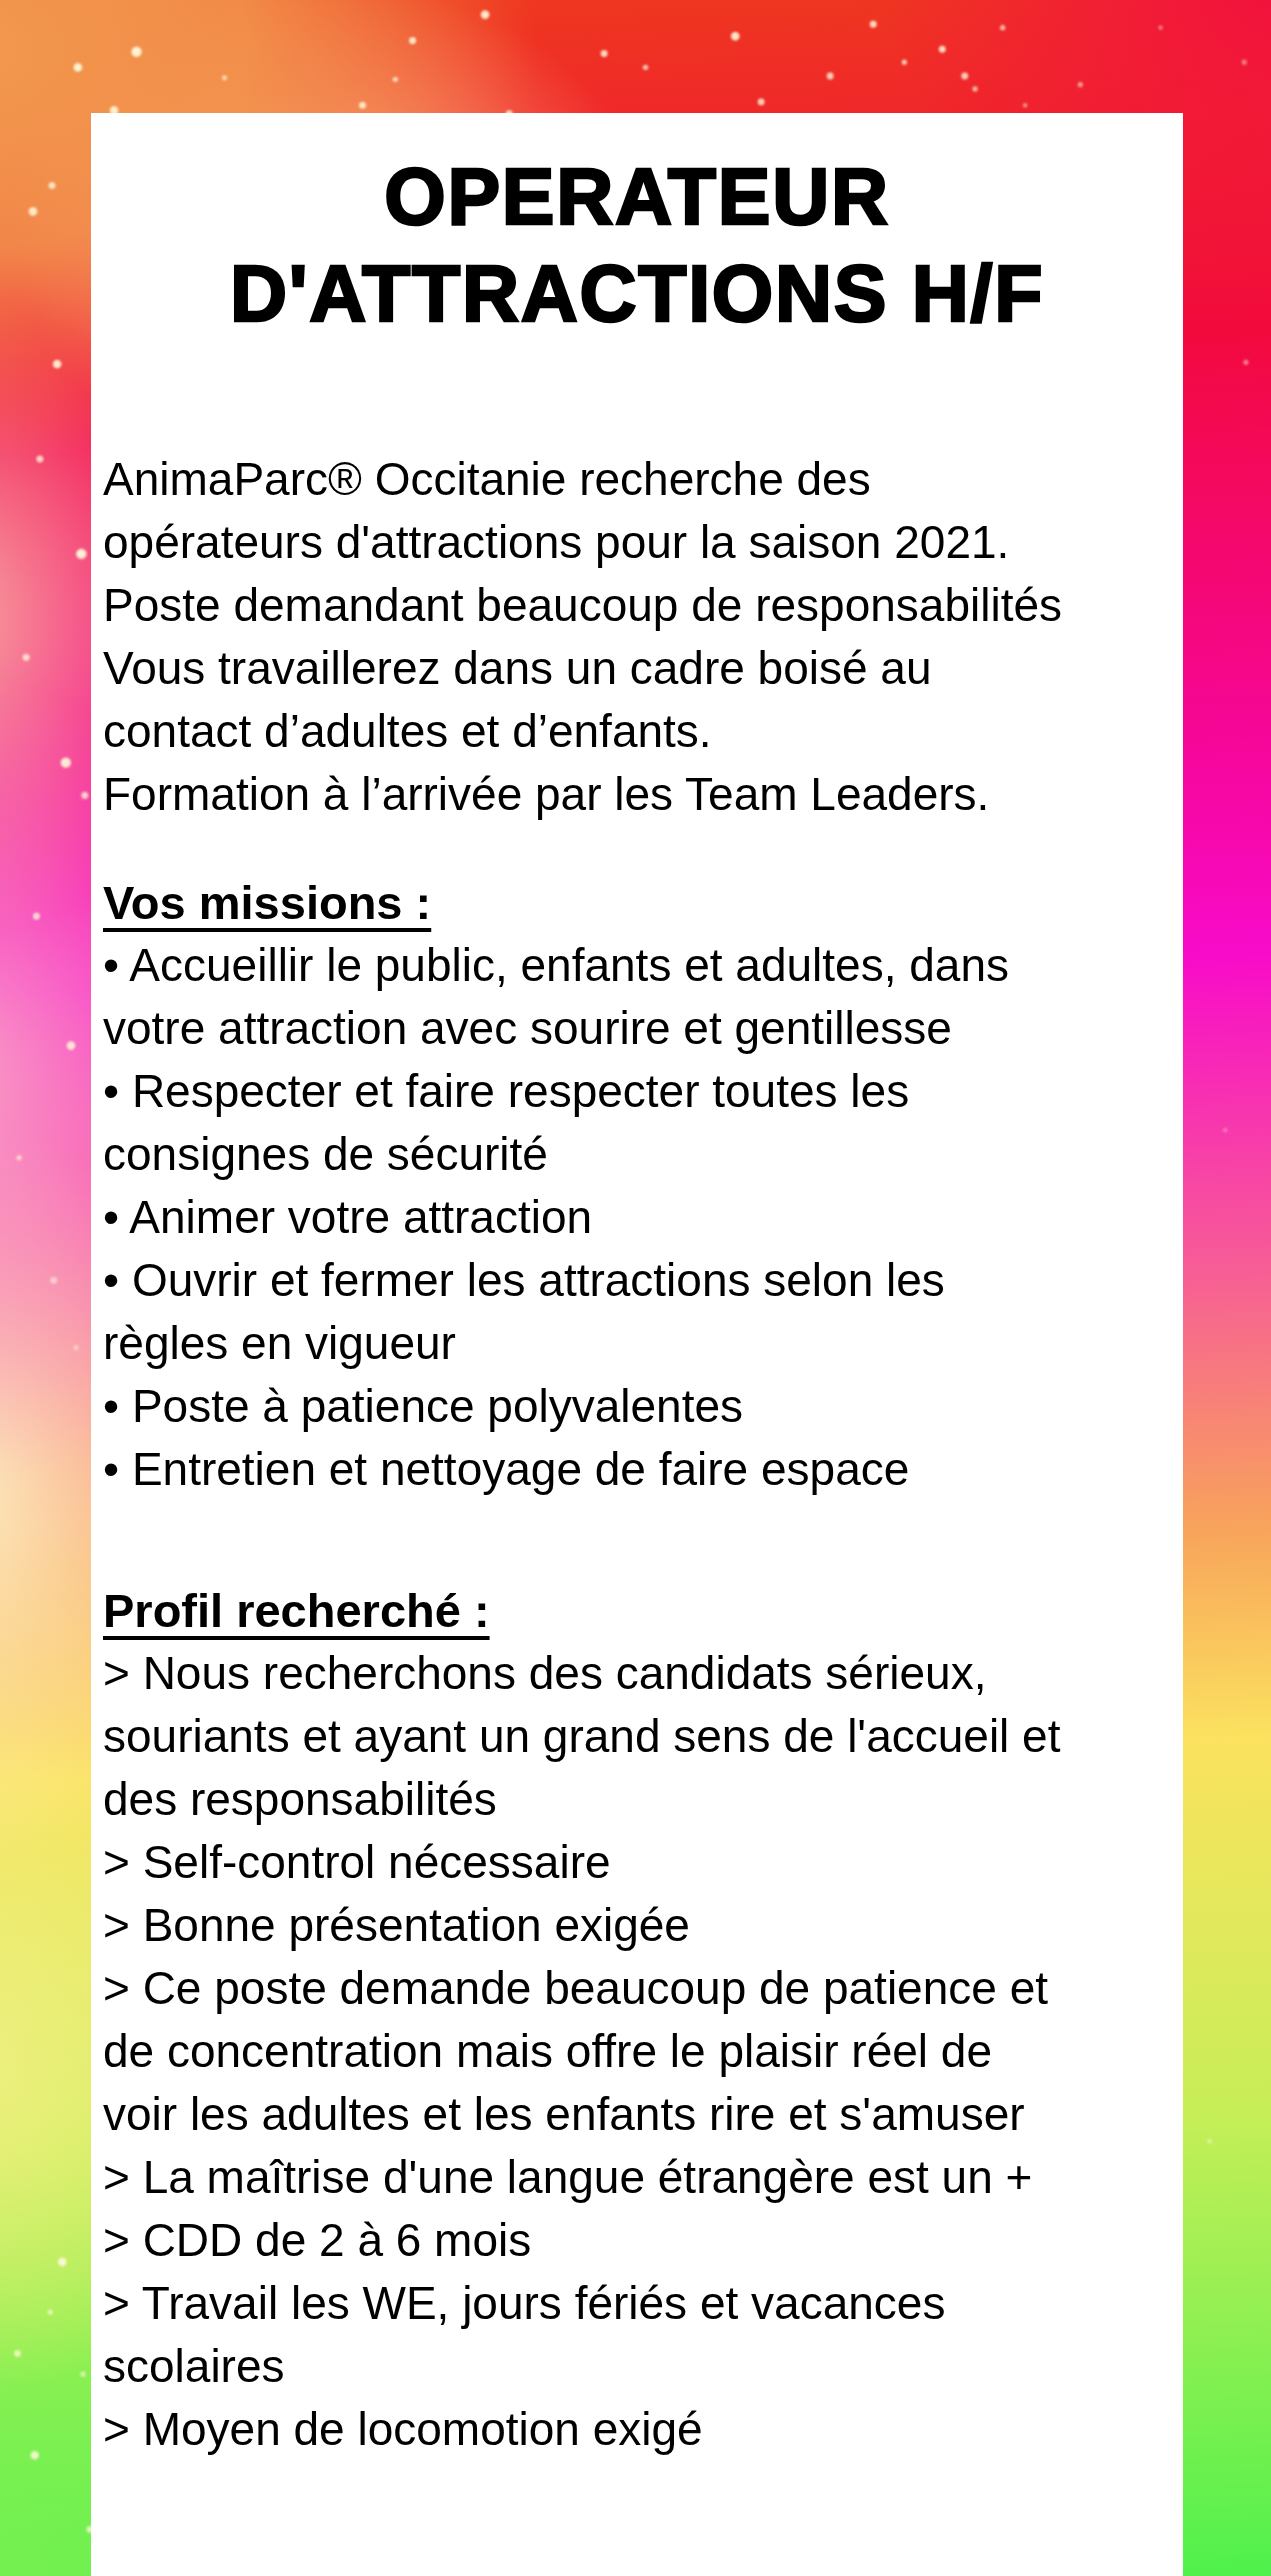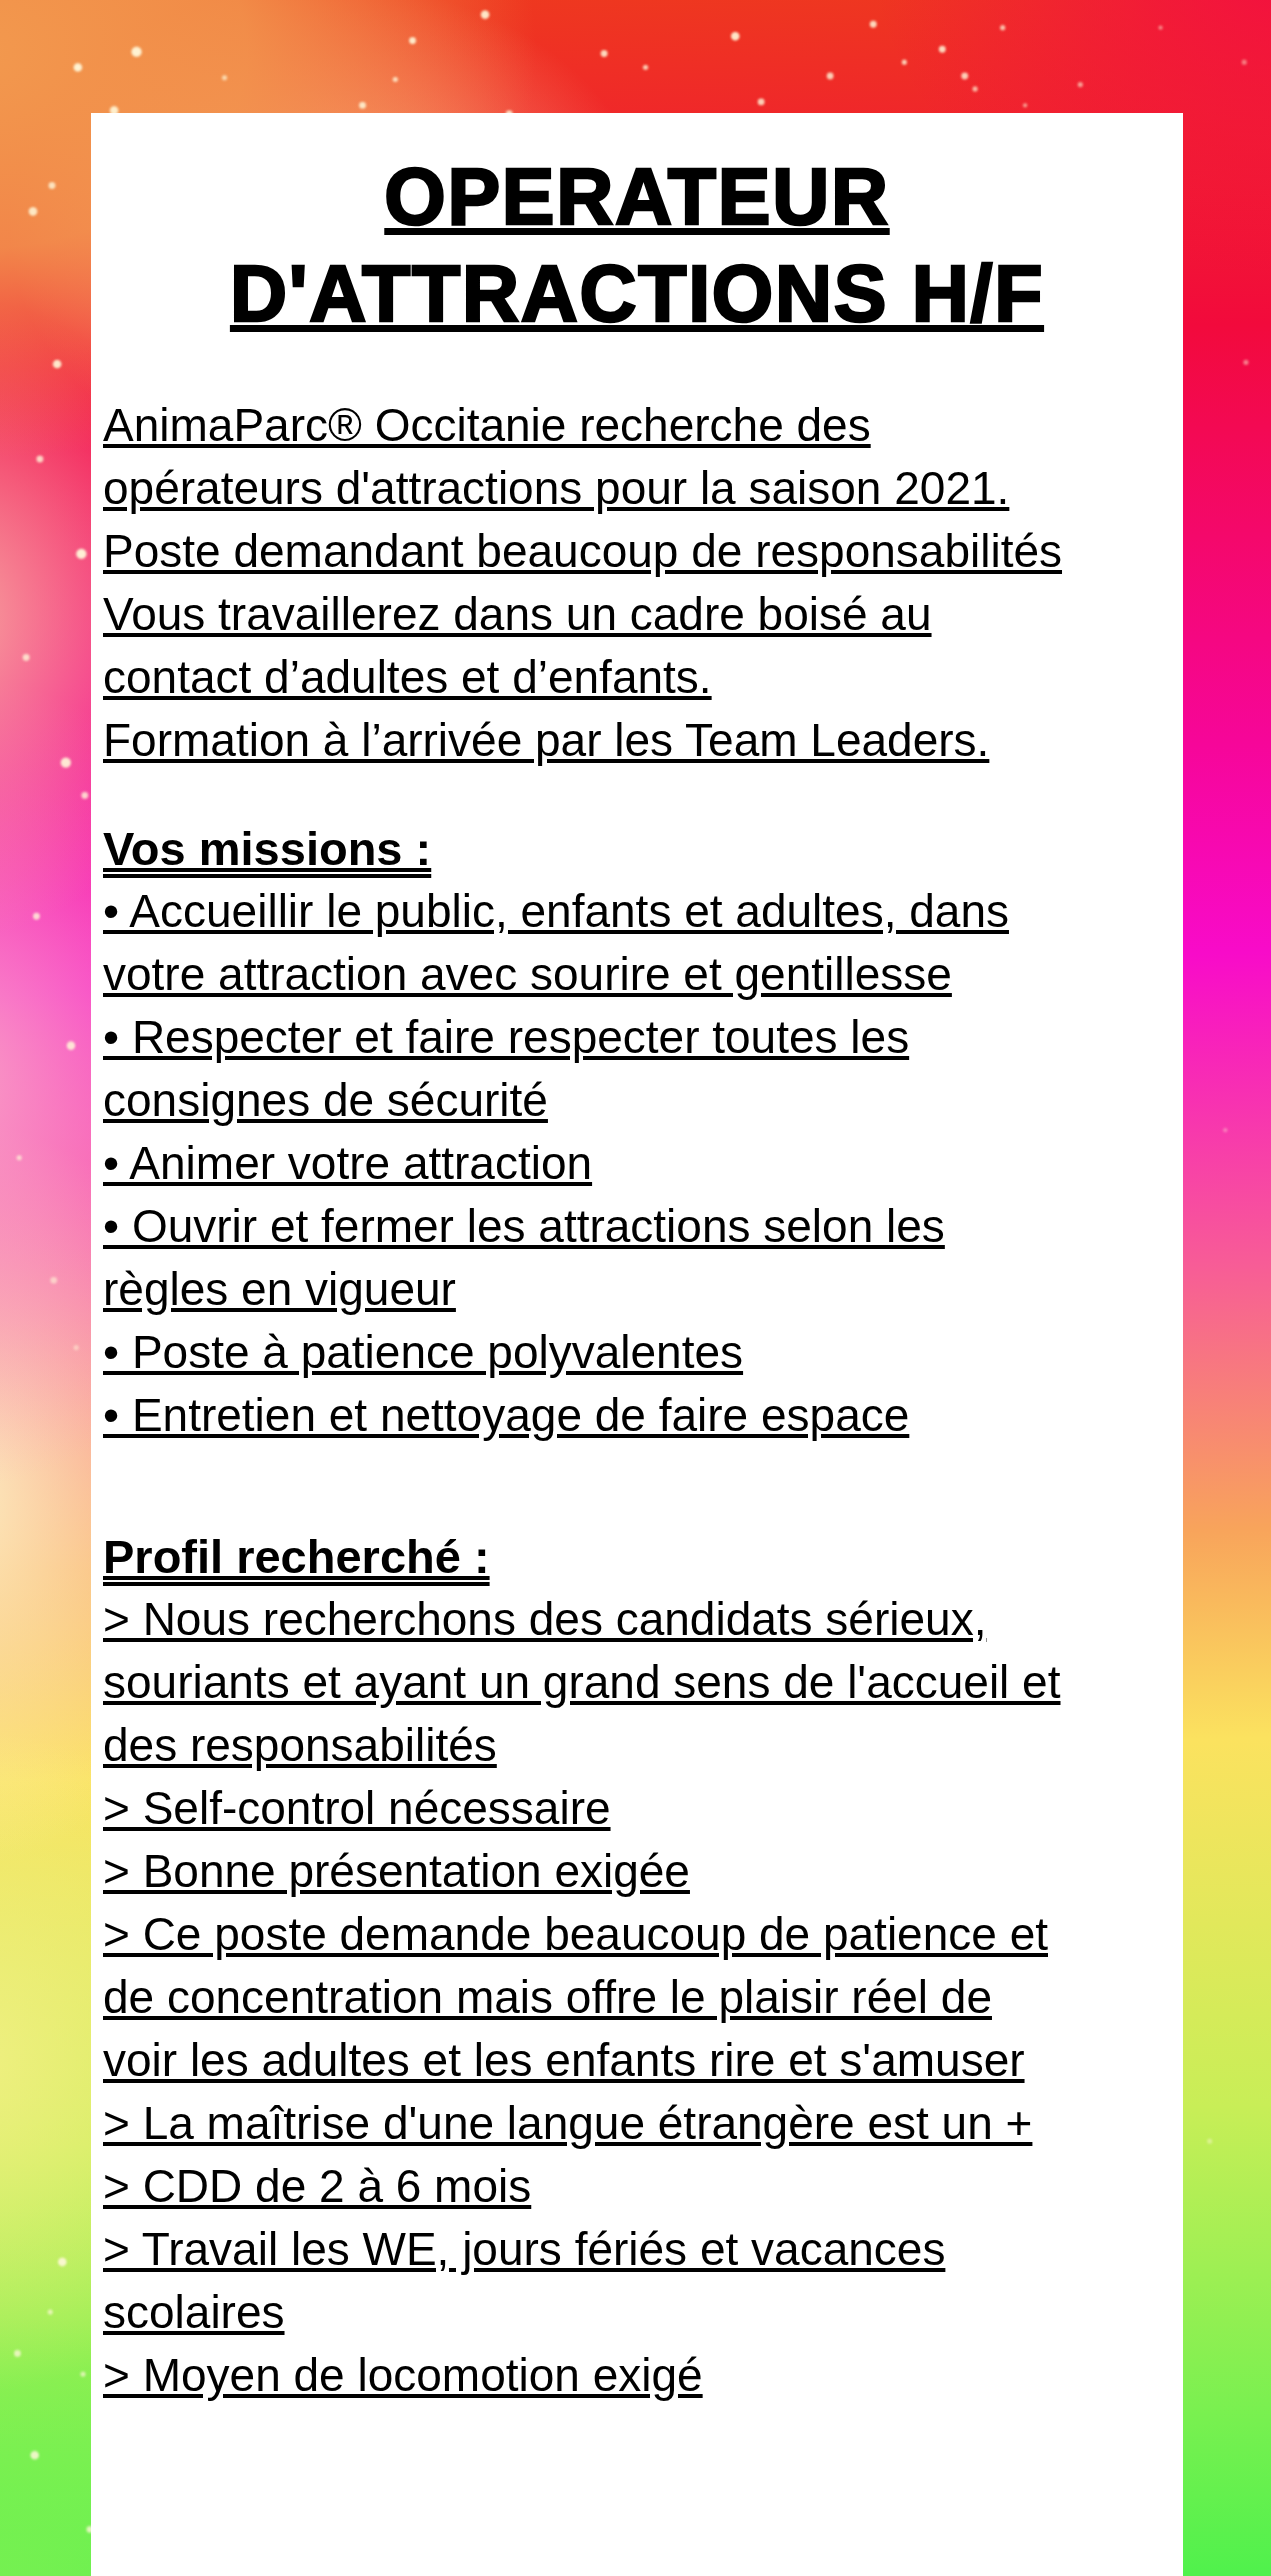--- a/index.html
+++ b/index.html
@@ -28,33 +28,32 @@
         #F75D96 50%, #F8A45B 60%, #FBE25F 68%, #C8EE57 82%, #4FF14C 100%);
   }
   .sparkles { position: absolute; inset: 0; width: 100%; height: 100%; }
   
   .card {
     position: absolute;
     left: 91px; top: 113px; width: 1092px; bottom: 0;
     background: #ffffff;
     padding: 19px 12px 12px 12px;
     box-sizing: border-box;
-    text-decoration: underline;
   }
   .title {
     margin: 15.5px 0 0 0;
     text-align: center;
     font-size: 79px;
     line-height: 97px;
     font-weight: 900;
     letter-spacing: 1.7px;
     -webkit-text-stroke: 2.6px #000;
   }
   .title-line { display: block; }
-  .intro { margin-top: 52px; }
+  .intro { margin-top: 106px; }
   .para, .line {
     margin: 0;
     white-space: pre-line;
     font-size: 46px;
     line-height: 63px;
     font-weight: 300;
     letter-spacing: 0;
   }
   .section.missions { margin-top: 45px; }
   .section.profil  { margin-top: 78px; }

